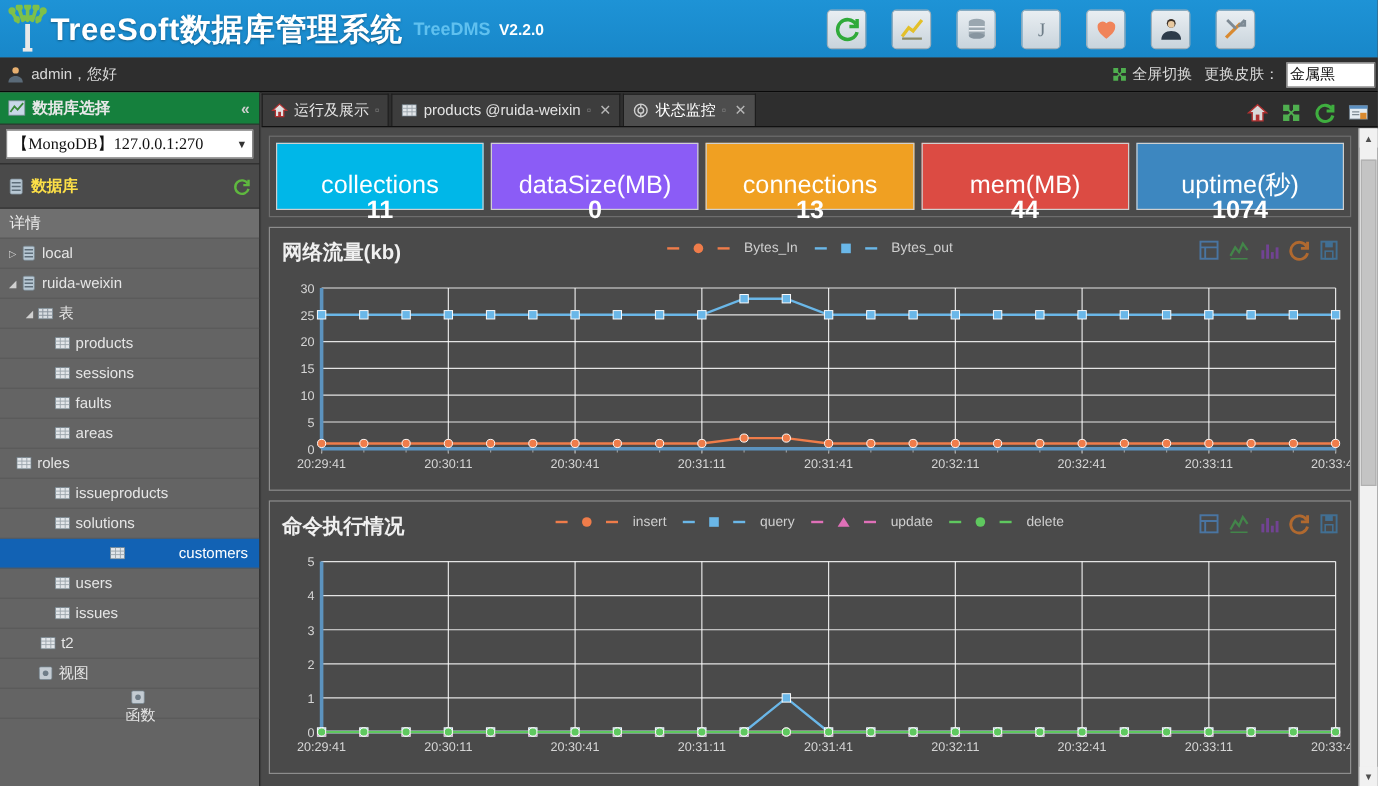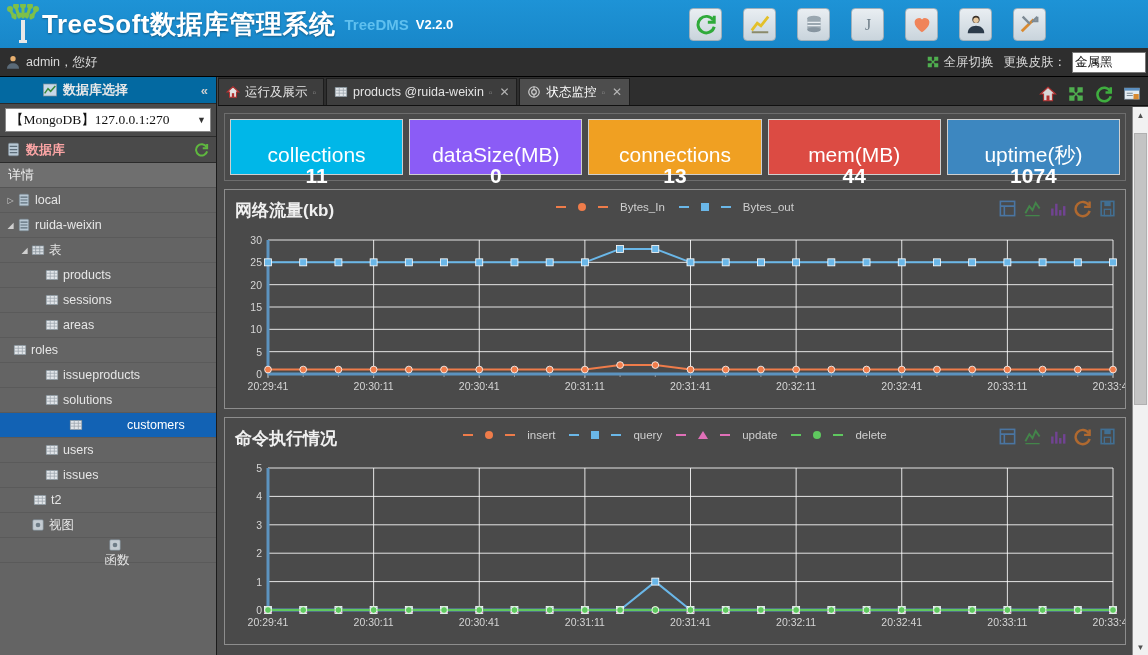--- a/index.html
+++ b/index.html
@@ -55,36 +55,36 @@
     color: #111; font-size: 12.5px; padding: 0 2px; line-height: 19px;
     font-family: "Liberation Sans", sans-serif;
   }
 
   
   .sidebar {
     position: absolute; left: 0; top: 77px; width: 217px; height: 578px;
     background: #646464; border-right: 1px solid #1b1b1b;
   }
   .sb-head {
-    height: 27px; background: #0369a1; border-bottom: 1px solid #2b2b2b;
-    display: flex; align-items: center; color: #e8e8e8; font-size: 13px; font-weight: bold; padding-left: 36px;
+    height: 27px; background: #15803d; border-bottom: 1px solid #2b2b2b;
+    display: flex; align-items: center; color: #e8e8e8; font-size: 13px; font-weight: bold;
   }
   .sb-head .ic { width: 16px; height: 16px; margin: 0 5px 0 6px; }
   .sb-collapse { margin-left: auto; margin-right: 8px; color: #cfcfcf; font-size: 13px; }
   .sb-select-wrap { padding: 4px 5px; background: #4a4a4a; }
   .sb-select {
     width: 100%; height: 24px; background: #fff; border: 1px solid #888;
     color: #111; font-size: 13.5px; display: flex; align-items: center;
     padding: 0 4px; justify-content: space-between;
     font-family: "Liberation Serif", serif;
   }
   .sb-select .caret { font-size: 9px; color: #333; }
   .sb-head2 {
-    height: 27px; background: #4a4a4a; border-top: 1px solid #2b2b2b; border-bottom: 1px solid #2b2b2b;
-    display: flex; align-items: center; color: #fca5a5; font-size: 13px; font-weight: bold;
+    height: 38px; background: #4a4a4a; border-top: 1px solid #2b2b2b; border-bottom: 1px solid #2b2b2b;
+    display: flex; align-items: center; color: #fde047; font-size: 13px; font-weight: bold;
   }
   .sb-head2 .ic { width: 15px; height: 15px; margin: 0 5px 0 6px; }
   .sb-refresh { margin-left: auto; margin-right: 7px; width: 15px; height: 15px; }
   .sb-detail {
     height: 25px; background: #6f6f6f; border-bottom: 1px solid #555;
     display: flex; align-items: center; padding-left: 8px;
     color: #ececec; font-size: 13px;
   }
   .tree { background: #646464; }
   .tnode {
@@ -346,20 +346,28 @@
             <path d="M2 9h20M2 14h20M9 4v16M16 4v16" stroke="#9aa4ac" stroke-width="1.3"></path>
           </svg></span>
         <span>sessions</span>
       </div>
       <div class="tnode" style="padding-left: 32px;">
         <span class="arrow"></span>
         <span class="ic"><svg width="14" height="14" viewBox="0 0 24 24">
             <rect x="2" y="4" width="20" height="16" fill="#e2e6ea" stroke="#76858f"></rect>
             <path d="M2 9h20M2 14h20M9 4v16M16 4v16" stroke="#9aa4ac" stroke-width="1.3"></path>
           </svg></span>
+        <span>faults</span>
+      </div>
+      <div class="tnode" style="padding-left: 32px;">
+        <span class="arrow"></span>
+        <span class="ic"><svg width="14" height="14" viewBox="0 0 24 24">
+            <rect x="2" y="4" width="20" height="16" fill="#e2e6ea" stroke="#76858f"></rect>
+            <path d="M2 9h20M2 14h20M9 4v16M16 4v16" stroke="#9aa4ac" stroke-width="1.3"></path>
+          </svg></span>
         <span>areas</span>
       </div>
       <div class="tnode" style="">
         <span class="arrow"></span>
         <span class="ic"><svg width="14" height="14" viewBox="0 0 24 24">
             <rect x="2" y="4" width="20" height="16" fill="#e2e6ea" stroke="#76858f"></rect>
             <path d="M2 9h20M2 14h20M9 4v16M16 4v16" stroke="#9aa4ac" stroke-width="1.3"></path>
           </svg></span>
         <span>roles</span>
       </div>
@@ -372,21 +380,21 @@
         <span>issueproducts</span>
       </div>
       <div class="tnode" style="padding-left: 32px;">
         <span class="arrow"></span>
         <span class="ic"><svg width="14" height="14" viewBox="0 0 24 24">
             <rect x="2" y="4" width="20" height="16" fill="#e2e6ea" stroke="#76858f"></rect>
             <path d="M2 9h20M2 14h20M9 4v16M16 4v16" stroke="#9aa4ac" stroke-width="1.3"></path>
           </svg></span>
         <span>solutions</span>
       </div>
-      <div class="tnode sel" style="padding-left: 16px; gap: 40px;">
+      <div class="tnode sel" style="padding-left: 38px; gap: 40px;">
         <span class="arrow"></span>
         <span class="ic"><svg width="14" height="14" viewBox="0 0 24 24">
             <rect x="2" y="4" width="20" height="16" fill="#e2e6ea" stroke="#76858f"></rect>
             <path d="M2 9h20M2 14h20M9 4v16M16 4v16" stroke="#9aa4ac" stroke-width="1.3"></path>
           </svg></span>
         <span>customers</span>
       </div>
       <div class="tnode" style="padding-left: 32px;">
         <span class="arrow"></span>
         <span class="ic"><svg width="14" height="14" viewBox="0 0 24 24">

